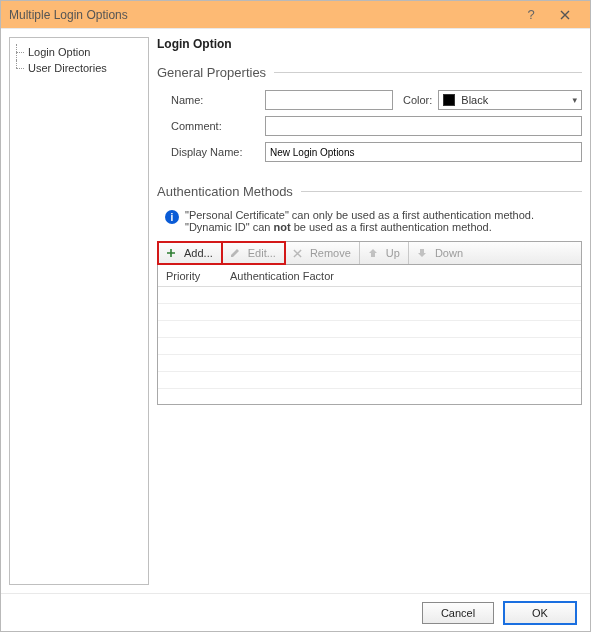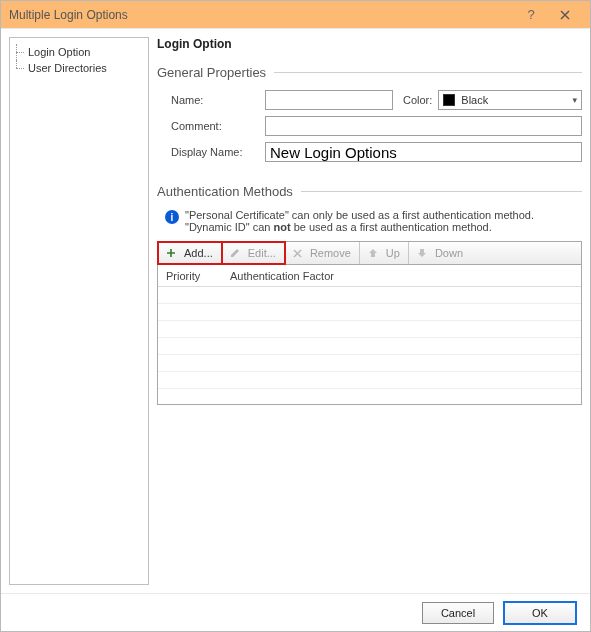--- a/index.html
+++ b/index.html
@@ -95,21 +95,21 @@
   .form-row {
     display: flex; align-items: center;
     margin-bottom: 6px;
   }
   .form-row .flabel {
     width: 108px; color: #444; padding-left: 14px;
   }
   .form-row input[type=text] {
     border: 1px solid #9e9e9e;
     height: 20px; padding: 1px 4px;
-    font-family: inherit; font-size: 15px;
+    font-family: inherit; font-size: 10px;
     background: #fff;
   }
   .name-input { width: 128px; }
   .color-lbl { margin: 0 6px 0 10px; color:#444; }
   .color-select {
     flex: 1;
     height: 20px;
     border: 1px solid #9e9e9e;
     display: flex; align-items: center;
     padding: 0 4px;

